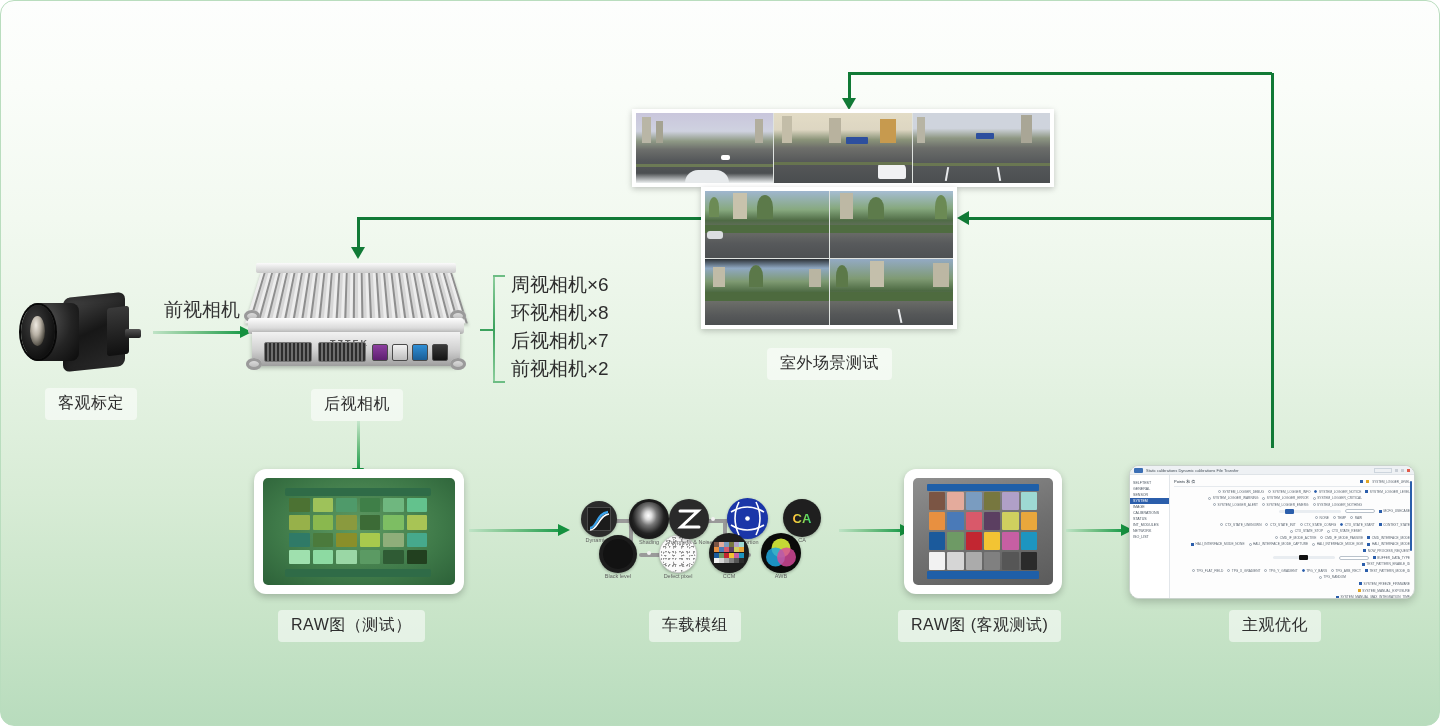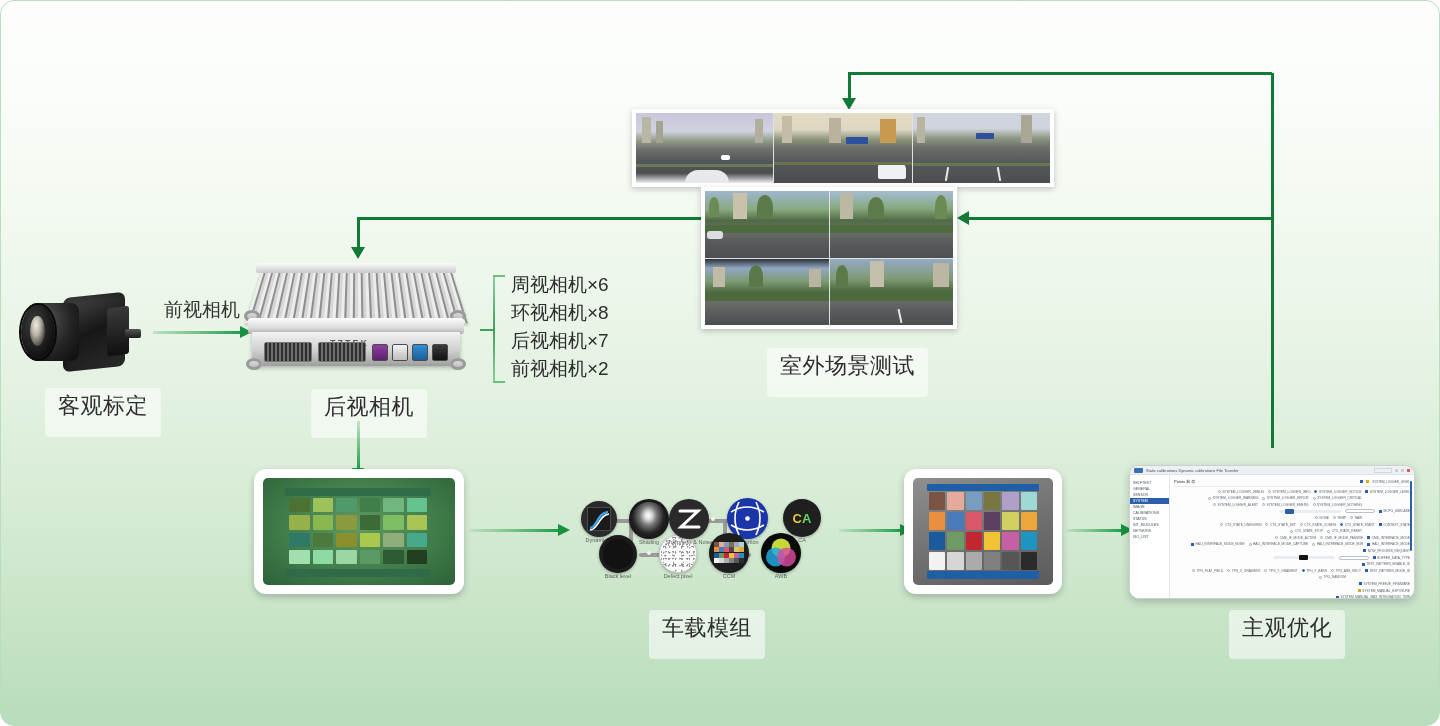--- a/index.html
+++ b/index.html
@@ -15,23 +15,23 @@
     border:1px solid #b9ddbe;
     background:linear-gradient(180deg,#fdfefd 0%,#fafdf9 12%,#f2f9f0 30%,#e6f3e4 50%,#d8ecd6 68%,#c8e4c8 85%,#b8dcbd 100%);
     overflow:hidden;
   }
 
   
   .lbl{
     position:absolute;
     background:rgba(255,255,255,0.55);
     color:#2e2e2e;
-    font-size:22px;
+    font-size:16px;
     line-height:1;
-    padding:7px 13px 20px;
+    padding:7px 13px 9px;
     border-radius:4px;
     white-space:nowrap;
     letter-spacing:.5px;
   }
   .plain-text{
     position:absolute;
     color:#333;
     font-size:19px;
     white-space:nowrap;
   }
@@ -320,20 +320,21 @@
         <div style="background:#46a98c"></div>
         <div style="background:#9fe0ae"></div>
         <div style="background:#8ddaa2"></div>
         <div style="background:#9ad7a5"></div>
         <div style="background:#5b9a63"></div>
         <div style="background:#2f5b34"></div>
         <div style="background:#22401f"></div>
       </div>
     </div>
   </div>
+  <div class="lbl" style="left:277px; top:609px;">RAW图（测试）</div>
 
   <div class="arrow-r" style="left:468px; top:528px; width:90px;"></div>
 
   <div style="position:absolute; left:570px; top:490px; width:260px; height:85px;">
 
     <div class="wire h" style="left:42px; top:28px; width:26px;"></div>
     <div class="wire v" style="left:58px; top:28px; height:30px;"></div>
     <div class="wire h" style="left:40px; top:62px; width:24px;"></div>
     <div class="wire h" style="left:68px; top:28px; width:30px;"></div>
     <div class="wire h" style="left:128px; top:28px; width:30px;"></div>
@@ -475,20 +476,21 @@
         <div style="background:#1d95c0"></div>
         <div style="background:#f2f2f2"></div>
         <div style="background:#d6d6d6"></div>
         <div style="background:#ababab"></div>
         <div style="background:#808080"></div>
         <div style="background:#565656"></div>
         <div style="background:#2b2b2b"></div>
       </div>
     </div>
   </div>
+  <div class="lbl" style="left:897px; top:609px;">RAW图 (客观测试)</div>
 
   <div class="arrow-r" style="left:1065px; top:528px; width:56px;"></div>
 
   <div class="win" style="left:1128px; top:464px; width:286px; height:134px;">
     <div class="tbar">
       <span class="chip"></span>
       <span class="tt">Static calibrations  Dynamic calibrations  File Transfer</span>
       <span style="margin-left:auto;display:flex;gap:3px;align-items:center;">
         <span style="width:18px;height:5px;background:#eef1f4;border:.5px solid #cdd5dd;"></span>
         <span style="width:3px;height:3px;background:#c9cfd6;"></span>

